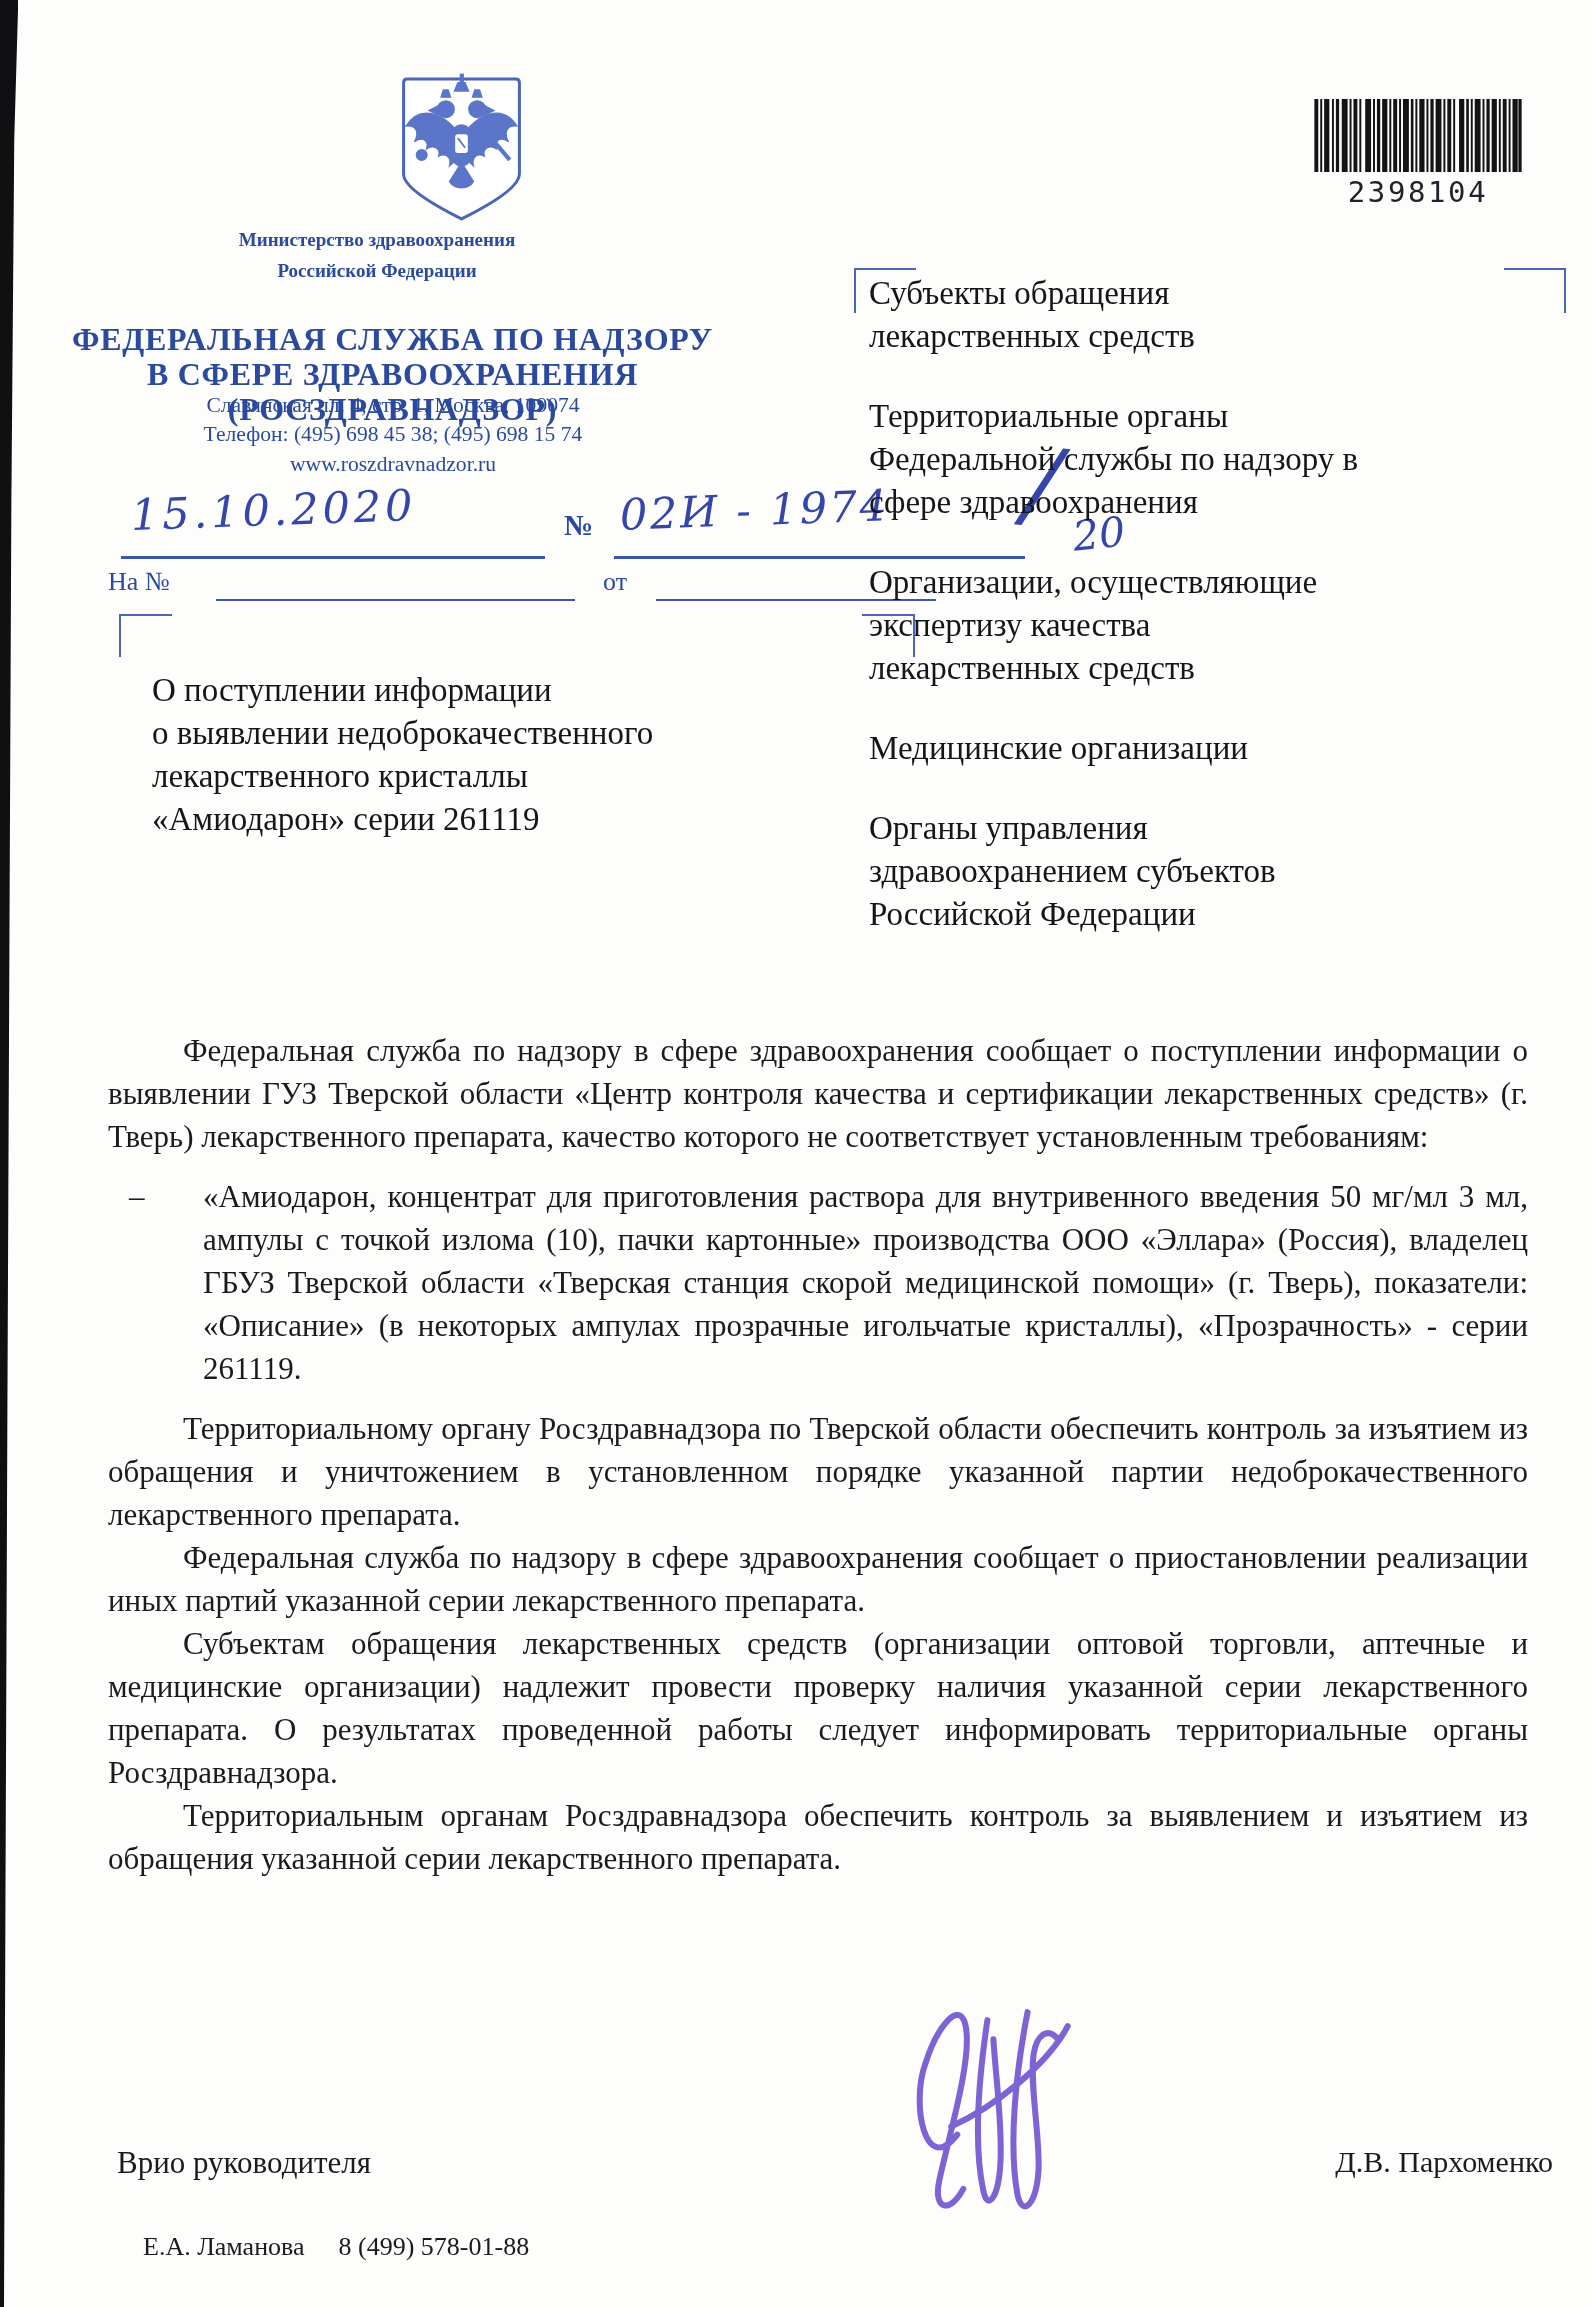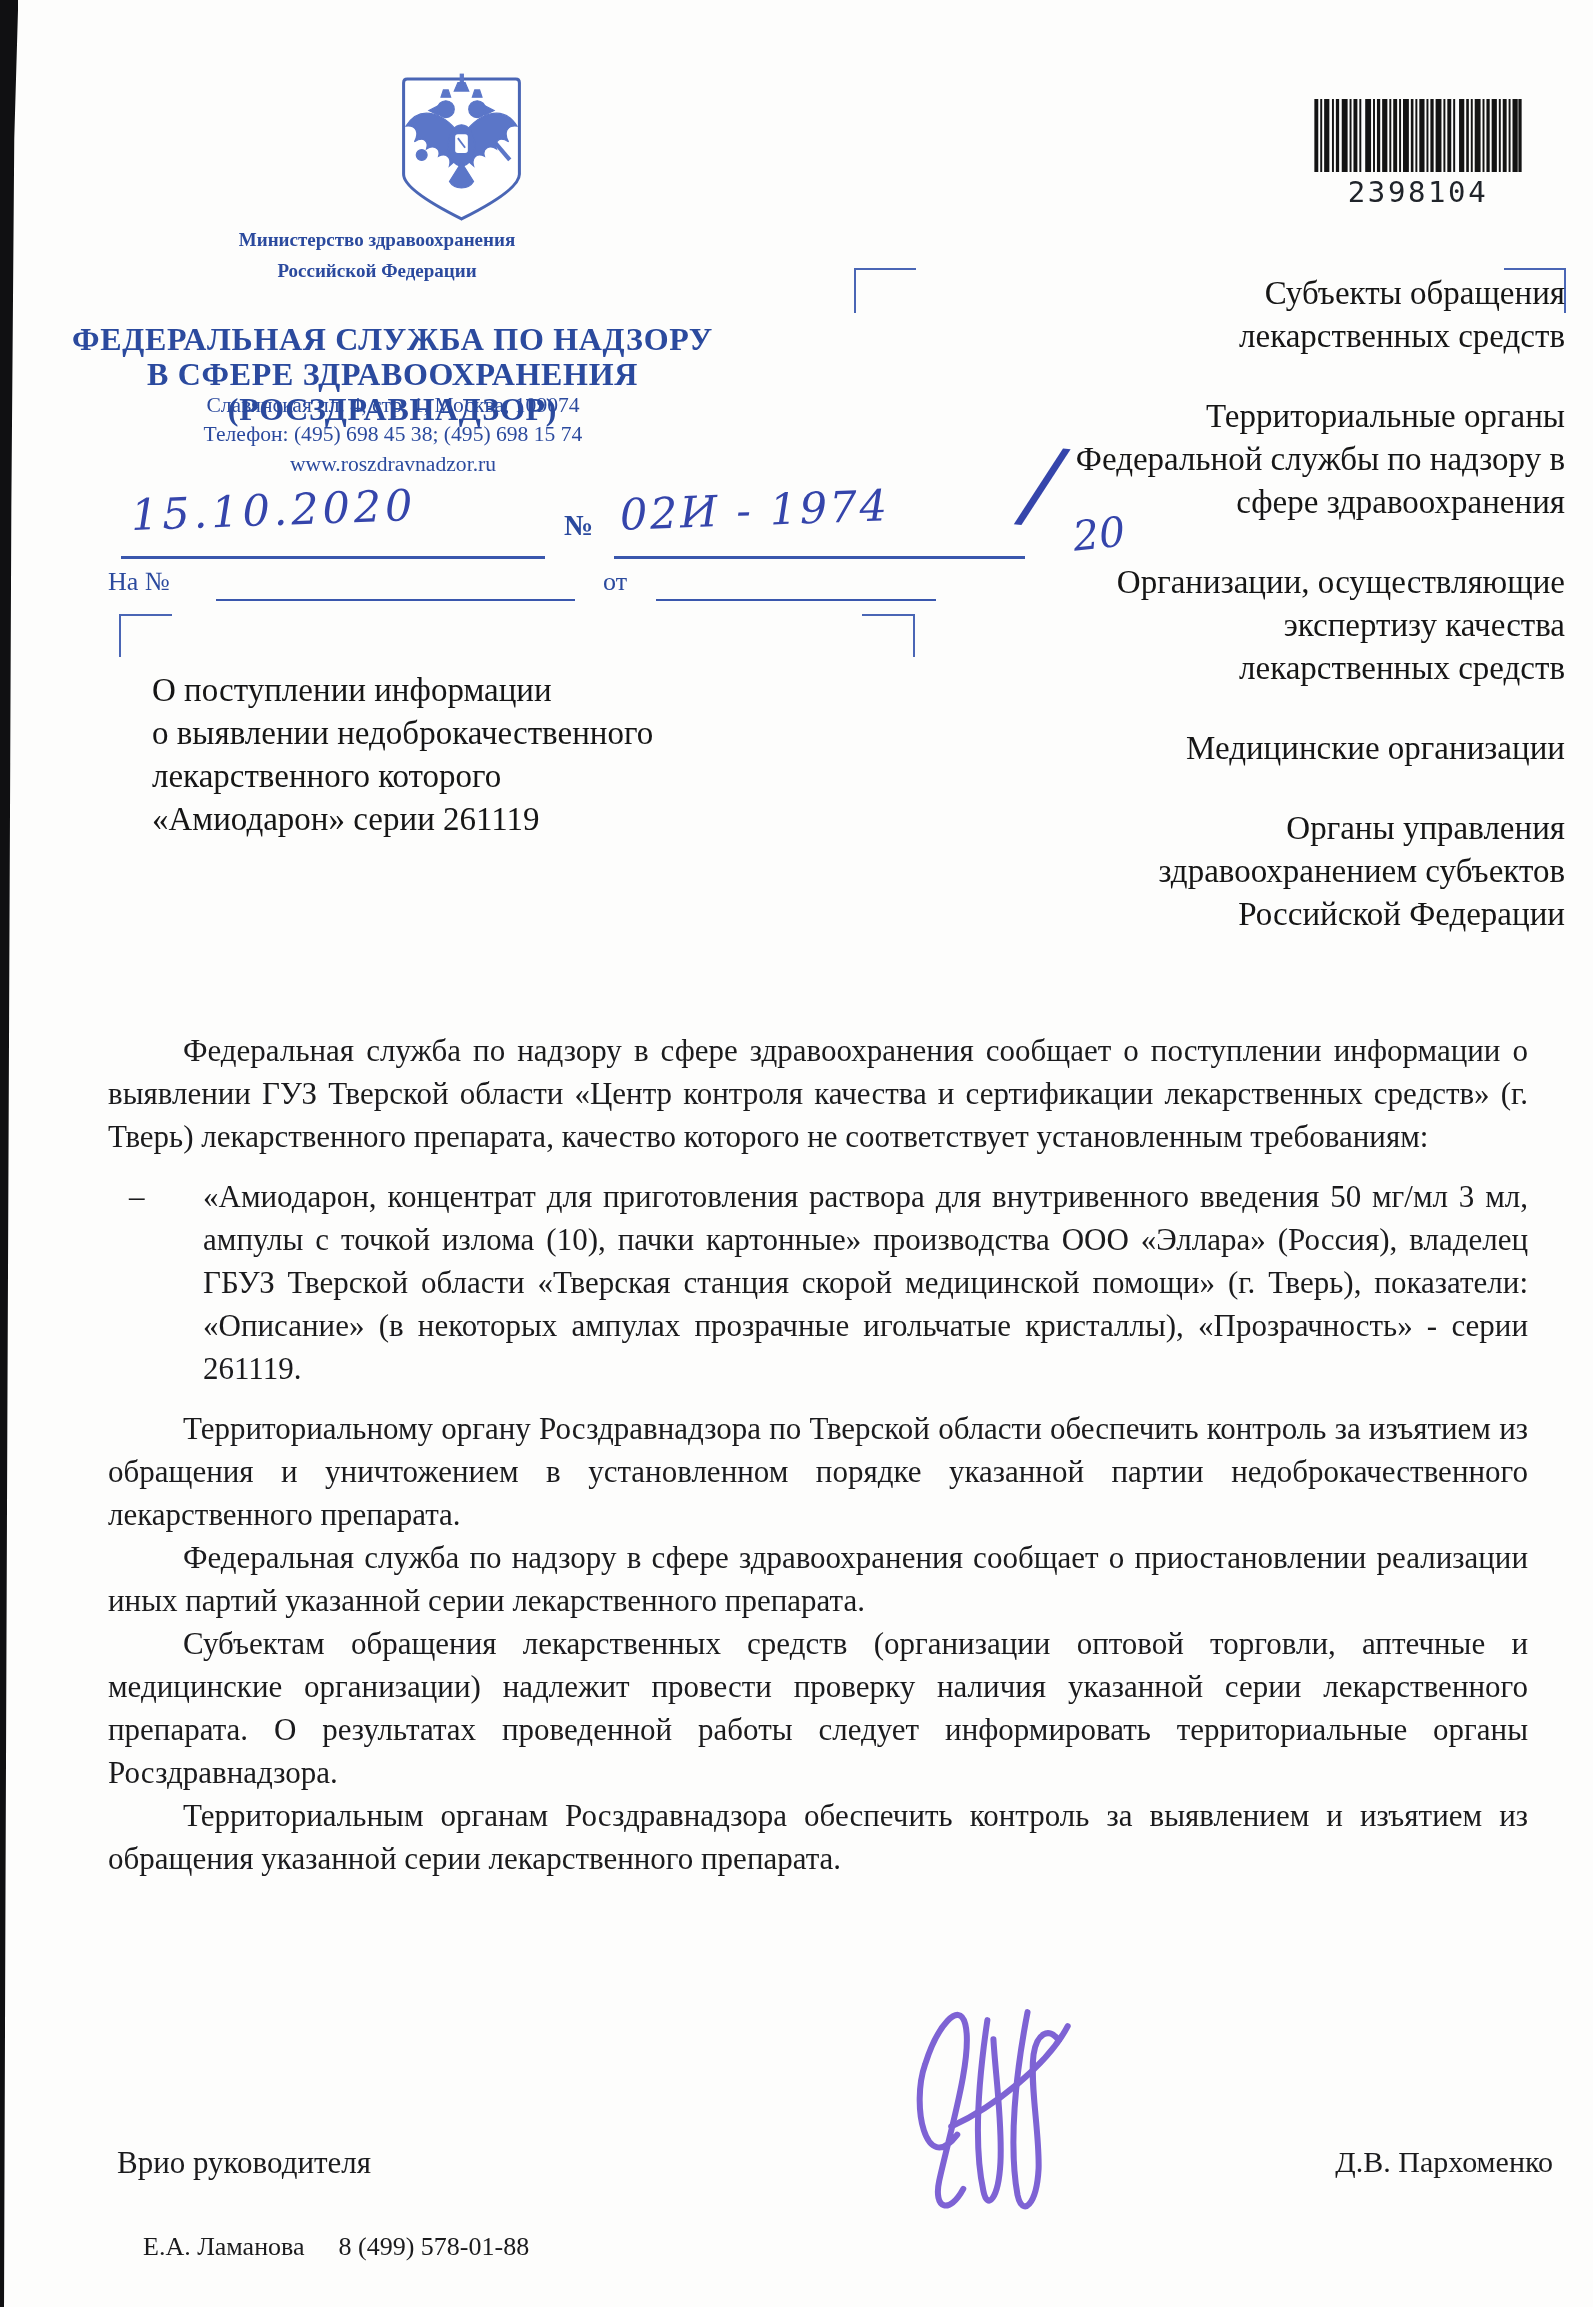--- a/index.html
+++ b/index.html
@@ -39,21 +39,21 @@
   .ul-reply1{left:216px;top:599px;width:359px;height:2px;}
   .ul-reply2{left:656px;top:599px;width:280px;height:2px;}
   
   .crn{position:absolute;width:60px;height:43px;}
   .crn.tl{border-top:2px solid #4a66b5;border-left:2px solid #4a66b5;}
   .crn.tr{border-top:2px solid #4a66b5;border-right:2px solid #4a66b5;}
   
   .barcode{position:absolute;left:1314px;top:99px;width:208px;text-align:center;}
   .barcode-num{font-family:"DejaVu Sans Mono",monospace;font-size:29px;color:#20242a;letter-spacing:2.6px;margin-top:1.3px;}
   
-  .recipients{position:absolute;left:847px;top:272px;width:718px;text-align:right;font-size:33px;line-height:43px;color:#161616;}
+  .recipients{position:absolute;left:869px;top:272px;width:718px;text-align:left;font-size:33px;line-height:43px;color:#161616;}
   .recipient{margin-bottom:37px;}
   
   .subject{position:absolute;left:152px;top:669px;width:628px;font-size:33px;line-height:43px;color:#161616;}
   
   .body-text{position:absolute;left:108px;top:1029px;width:1420px;font-size:31px;line-height:43px;text-align:justify;color:#1b1b1d;}
   .para{text-indent:75px;margin:0;}
   .para-bullet{position:relative;padding-left:95px;margin:17px 0;}
   .bullet-dash{position:absolute;left:21px;top:0;}
   
   .sig-position{position:absolute;left:117px;top:2145px;font-size:31px;}
@@ -192,21 +192,21 @@
       <div>Российской Федерации</div>
     </div>
   </div>
 
   <div class="crn tl" style="left:119px;top:614px;width:51px;height:41px;"></div>
   <div class="crn tr" style="left:862px;top:614px;width:51px;height:41px;"></div>
 
   <div class="subject">
     <div>О поступлении информации</div>
     <div>о выявлении недоброкачественного</div>
-    <div>лекарственного которого</div>
+    <div>лекарственного кристаллы</div>
     <div>«Амиодарон» серии 261119</div>
   </div>
 
   <div class="body-text">
     <p class="para">Федеральная служба по надзору в сфере здравоохранения сообщает о поступлении информации о выявлении ГУЗ Тверской области «Центр контроля качества и сертификации лекарственных средств» (г. Тверь) лекарственного препарата, качество которого не соответствует установленным требованиям:</p>
     <div class="para-bullet">
       <span class="bullet-dash">–</span>
       <span>«Амиодарон, концентрат для приготовления раствора для внутривенного введения 50 мг/мл 3 мл, ампулы с точкой излома (10), пачки картонные» производства ООО «Эллара» (Россия), владелец ГБУЗ Тверской области «Тверская станция скорой медицинской помощи» (г. Тверь), показатели: «Описание» (в некоторых ампулах прозрачные игольчатые кристаллы), «Прозрачность» - серии 261119.</span>
     </div>
     <p class="para">Территориальному органу Росздравнадзора по Тверской области обеспечить контроль за изъятием из обращения и уничтожением в установленном порядке указанной партии недоброкачественного лекарственного препарата.</p>

